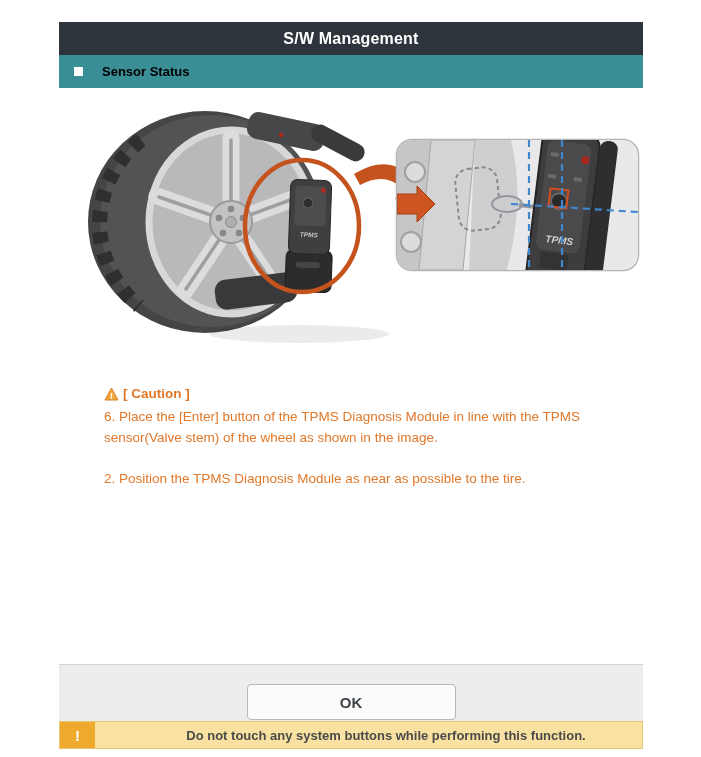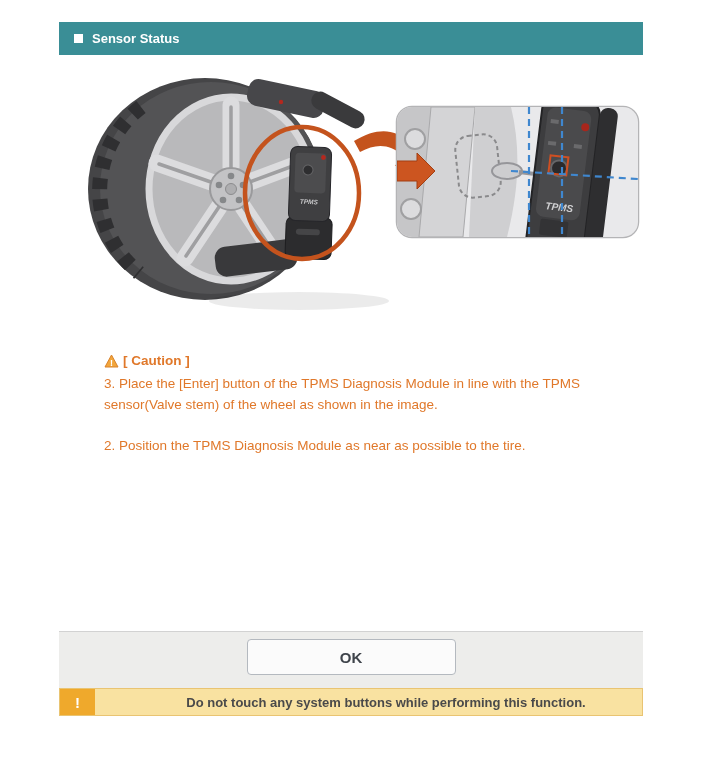--- a/index.html
+++ b/index.html
@@ -9,39 +9,39 @@
     font-family:"Liberation Sans", sans-serif;
   }
   .app { position:absolute; left:59px; top:22px; width:584px; }
 
   .header {
     height:33px; background:#2d343c; color:#ffffff;
     display:flex; align-items:center; justify-content:center;
     font-size:16px; font-weight:bold; letter-spacing:.2px;
   }
   .subheader {
-    height:33px; background:#3a8e96; color:#ffffff;
-    display:flex; align-items:center; gap:9px; padding-left:15px;
+    height:33px; background:#3a8e96; color:#000000;
+    display:flex; align-items:center; gap:19px; padding-left:15px;
     font-size:13px; font-weight:bold;
   }
   .subheader .bullet { width:9px; height:9px; background:#ffffff; display:inline-block; }
 
   .content { height:562px; background:#ffffff; }
   .illustration { display:block; margin-top:14px; }
 
   .caution { margin-left:45px; margin-top:12px; width:500px; color:#e0782a; }
   .caution-heading {
     display:flex; align-items:center; gap:4px;
     font-size:13.5px; font-weight:bold; margin-bottom:5px;
   }
   .caution p { font-size:13.5px; line-height:21px; margin-bottom:20px; }
 
   .footer {
     height:57px; background:#ededeb; border-top:1px solid #d2d2d2;
-    display:flex; justify-content:center; align-items:flex-start; padding-top:7px;
+    display:flex; justify-content:center; align-items:flex-start; padding-top:19px;
   }
   .ok-button {
     width:209px; height:36px; background:#fbfbfb;
     border:1px solid #b4b9bf; border-radius:4px;
     font-family:"Liberation Sans", sans-serif;
     font-size:15px; font-weight:bold; color:#3f444b; cursor:pointer;
   }
 
   .warnbar {
     height:28px; background:#f9e2a1; border:1px solid #e9c472;
@@ -55,20 +55,23 @@
   .warn-text {
     flex:1; display:flex; align-items:center; justify-content:center;
     font-size:13px; font-weight:bold; color:#4a4a4a;margin-left:35px;
   }
 </style>
 </head>
 <body>
 
 <div class="app">
 
+  <div class="header">
+    <span>S/W Management</span>
+  </div>
 
   <div class="subheader">
     <span class="bullet"></span>
     <span>Sensor Status</span>
   </div>
 
   <div class="content">
 
     <svg class="illustration" width="584" height="272" viewBox="0 0 584 272">
       <defs>
@@ -176,21 +179,21 @@
     </svg>
 
     <div class="caution">
       <div class="caution-heading">
         <svg width="15" height="14" viewBox="0 0 15 14">
           <path d="M7.5 1 L14 13 L1 13 Z" fill="#f2a63c" stroke="#d9822b" stroke-width="1" stroke-linejoin="round"></path>
           <text x="7.5" y="11.5" font-size="9" font-weight="bold" fill="#ffffff" text-anchor="middle">!</text>
         </svg>
         <span>[ Caution ]</span>
       </div>
-      <p>3. Place the [Enter] button of the TPMS Diagnosis Module in line with the TPMS sensor(Valve stem) of the wheel as shown in the image.</p>
+      <p>6. Place the [Enter] button of the TPMS Diagnosis Module in line with the TPMS sensor(Valve stem) of the wheel as shown in the image.</p>
       <p>2. Position the TPMS Diagnosis Module as near as possible to the tire.</p>
     </div>
 
   </div>
 
   <div class="footer">
     <button class="ok-button">OK</button>
   </div>
 
   <div class="warnbar">

